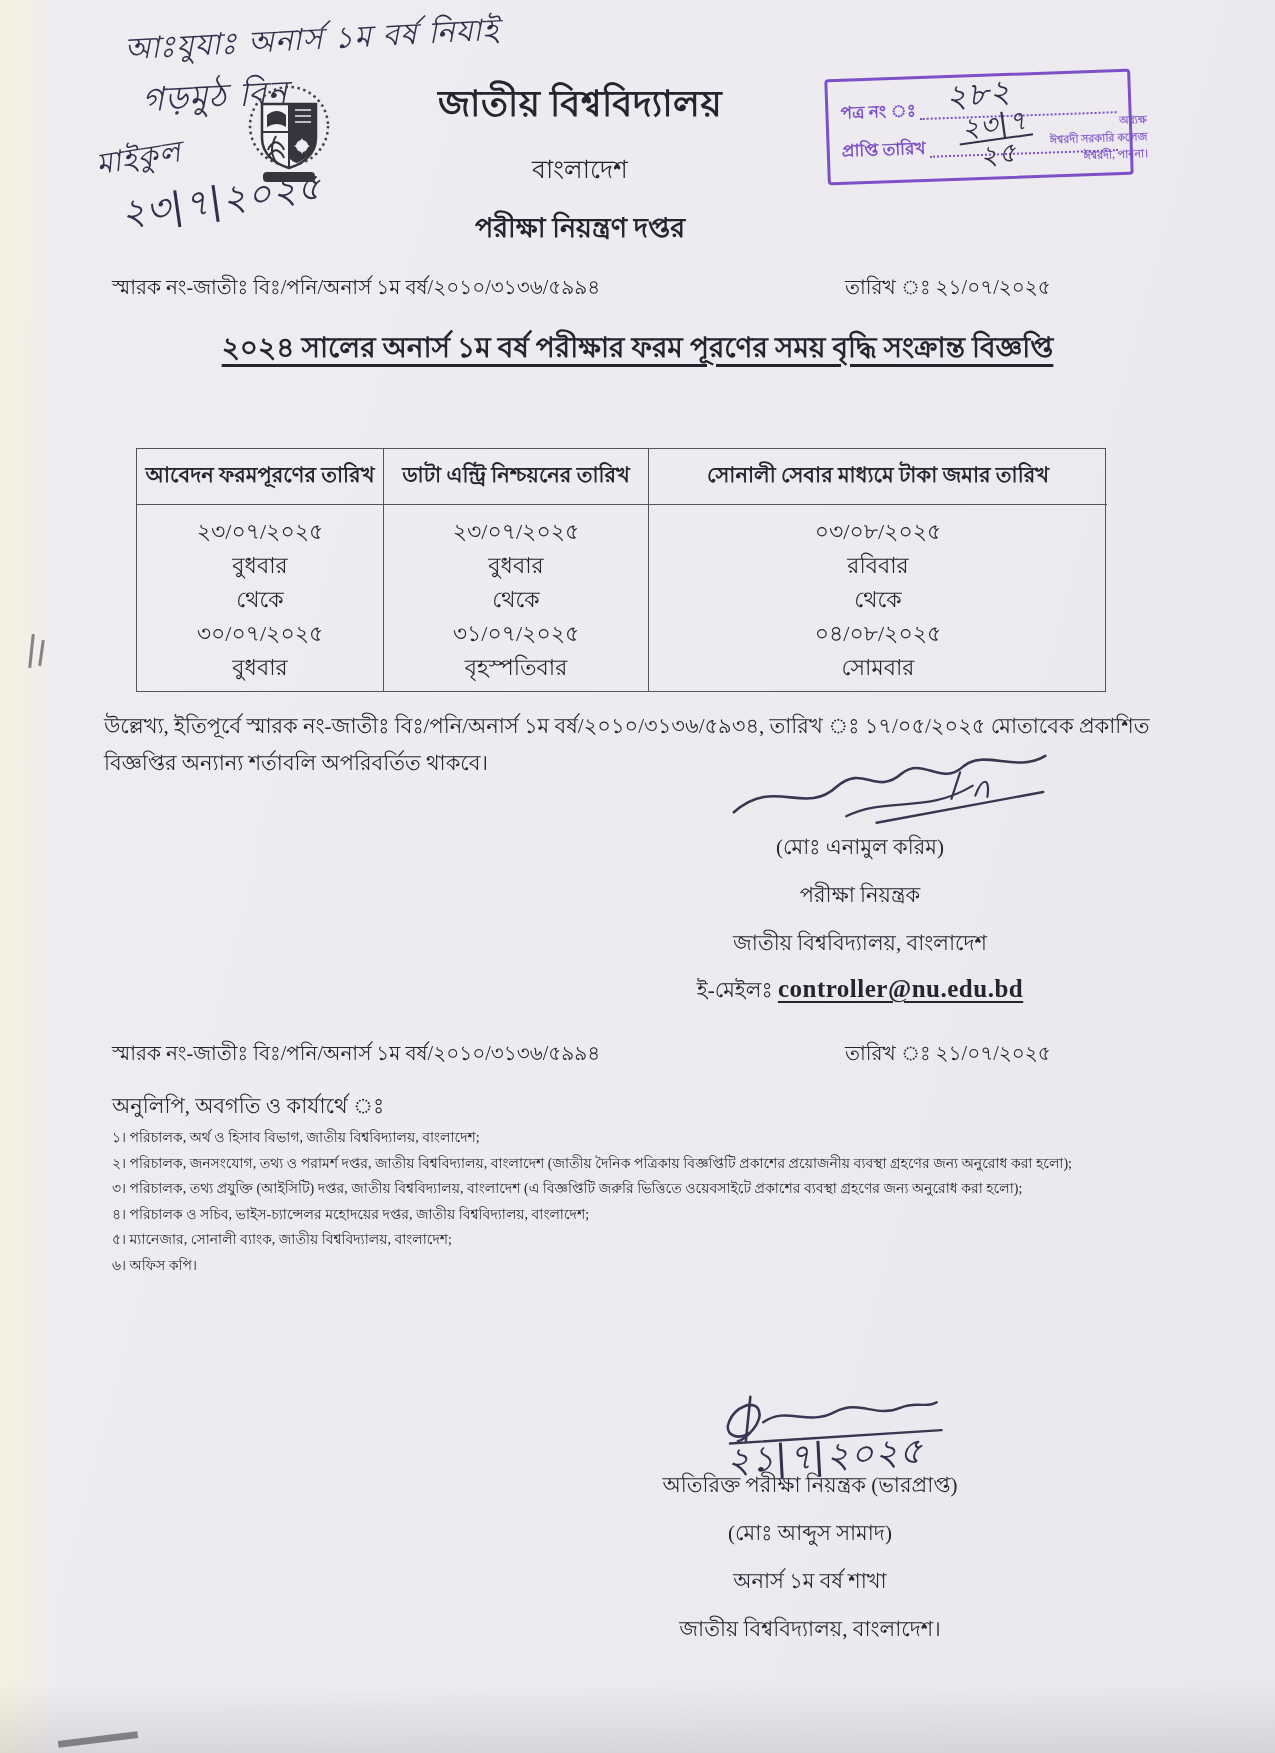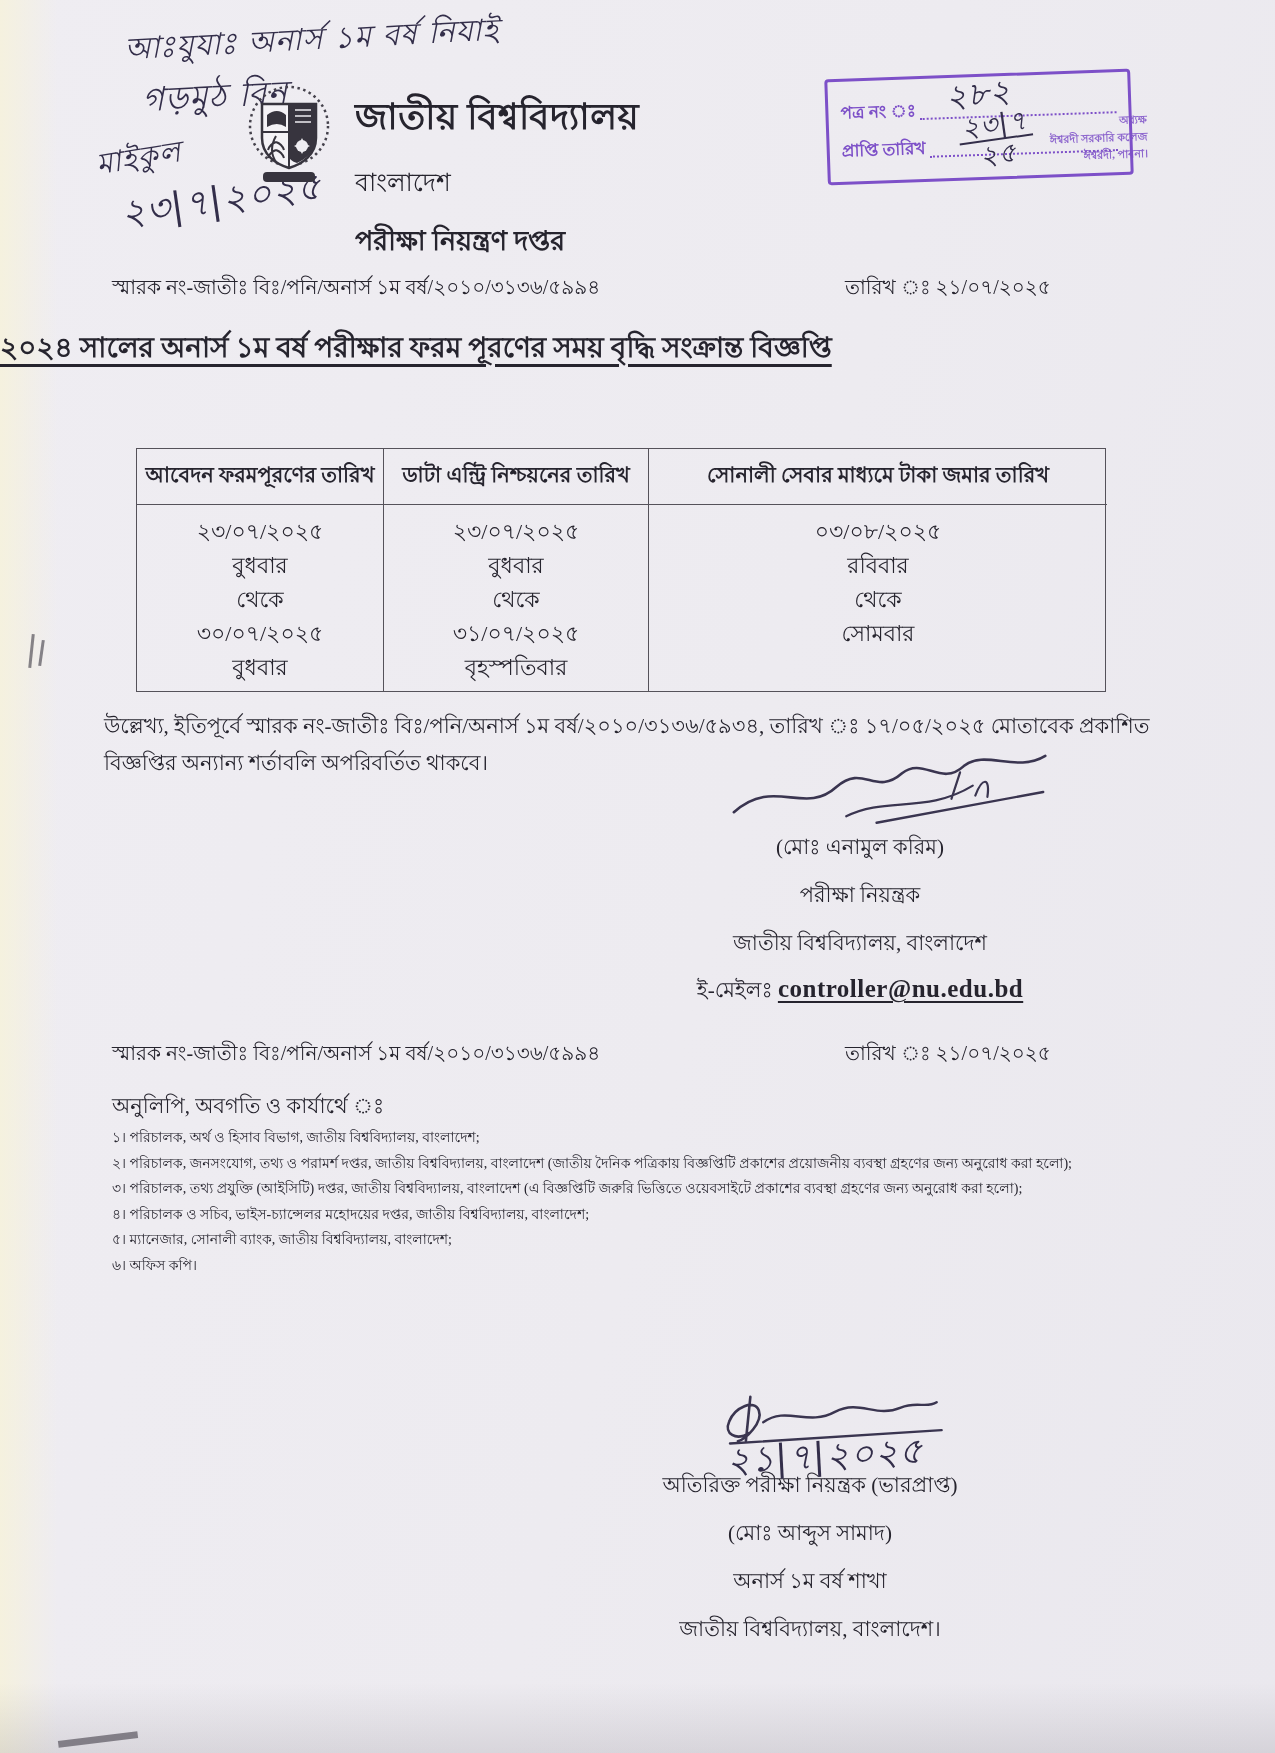--- a/index.html
+++ b/index.html
@@ -31,21 +31,21 @@
   }
 
   .hw-top { position:absolute; left:88px; top:4px; width:580px; height:215px; transform:rotate(-3deg); }
   .hw-top .l1 { position:absolute; left:40px;  top:8px;   font-size:30px; }
   .hw-top .l2 { position:absolute; left:55px;  top:58px;  font-size:33px; }
   .hw-top .l3 { position:absolute; left:6px;   top:118px; font-size:29px; transform:rotate(-6deg); }
   .hw-top .l4 { position:absolute; left:28px;  top:158px; font-size:37px; transform:rotate(-5deg); }
 
   .logo { position:absolute; left:243px; top:84px; width:92px; height:104px; }
 
-  .header-center { position:absolute; left:355px; top:89px; width:450px; }
+  .header-center { position:absolute; left:355px; top:76px; width:450px; text-align:center; }
   .header-center .uni   { font-size:36px; font-weight:bold; letter-spacing:.5px; }
   .header-center .ctry  { font-size:25px; margin-top:14px; }
   .header-center .offc  { font-size:27px; font-weight:600; margin-top:14px; }
 
   
   .stamp {
     position:absolute; left:826px; top:74px; width:306px; height:106px;
     border:3px solid #7d50c8; border-radius:4px; transform:rotate(-2deg);
     color:#7d50c8; padding:8px 10px 0 12px;
   }
@@ -57,21 +57,21 @@
   .stamp .side {
     position:absolute; left:168px; top:40px; width:150px; text-align:right;
     font-size:11px; font-weight:bold; line-height:1.55; opacity:.85;
   }
 
   .memo-row { position:absolute; left:112px; width:1055px; font-size:20px; }
   .memo-row .mdate { position:absolute; left:733px; top:0; }
   .memo1 { top:272px; } .memo2 { top:1038px; }
 
   .doc-title {
-    position:absolute; left:0; top:326px; width:100%; 
+    position:absolute; left:0; top:326px; width:100%; text-align:center;
     font-size:28px; font-weight:bold;
     text-decoration:underline; text-underline-offset:7px; text-decoration-thickness:2.5px;
   }
 
   .notice-table {
     position:absolute; left:136px; top:448px; width:970px;
     display:grid; grid-template-columns:247px 265px 458px;
     border:1.5px solid #55525a; font-size:22px;
   }
   .notice-table .cell { border-right:1.5px solid #55525a; text-align:center; }
@@ -180,20 +180,21 @@
       <div>২৩/০৭/২০২৫</div>
       <div>বুধবার</div>
       <div>থেকে</div>
       <div>৩১/০৭/২০২৫</div>
       <div>বৃহস্পতিবার</div>
     </div>
     <div class="cell td">
       <div>০৩/০৮/২০২৫</div>
       <div>রবিবার</div>
       <div>থেকে</div>
+      <div>০৪/০৮/২০২৫</div>
       <div>সোমবার</div>
     </div>
   </div>
 
   <div class="note">উল্লেখ্য, ইতিপূর্বে স্মারক নং-জাতীঃ বিঃ/পনি/অনার্স ১ম বর্ষ/২০১০/৩১৩৬/৫৯৩৪, তারিখ ঃ  ১৭/০৫/২০২৫ মোতাবেক প্রকাশিত বিজ্ঞপ্তির অন্যান্য শর্তাবলি অপরিবর্তিত থাকবে।</div>
 
   <div class="sig1">
     <svg class="scribble" width="330" height="72" viewBox="0 0 330 72">
       <path d="M8 48 C50 14 78 56 112 28 C140 6 150 40 178 18 C200 2 216 34 240 14 C262 -2 292 24 322 8" fill="none" stroke="#3a3550" stroke-width="2.6" stroke-linecap="round"></path>
       <path d="M120 58 C160 40 200 60 248 34 M226 46 l10 -26 M250 44 c8 -18 16 -18 12 2" fill="none" stroke="#3a3550" stroke-width="2.2" stroke-linecap="round"></path>

